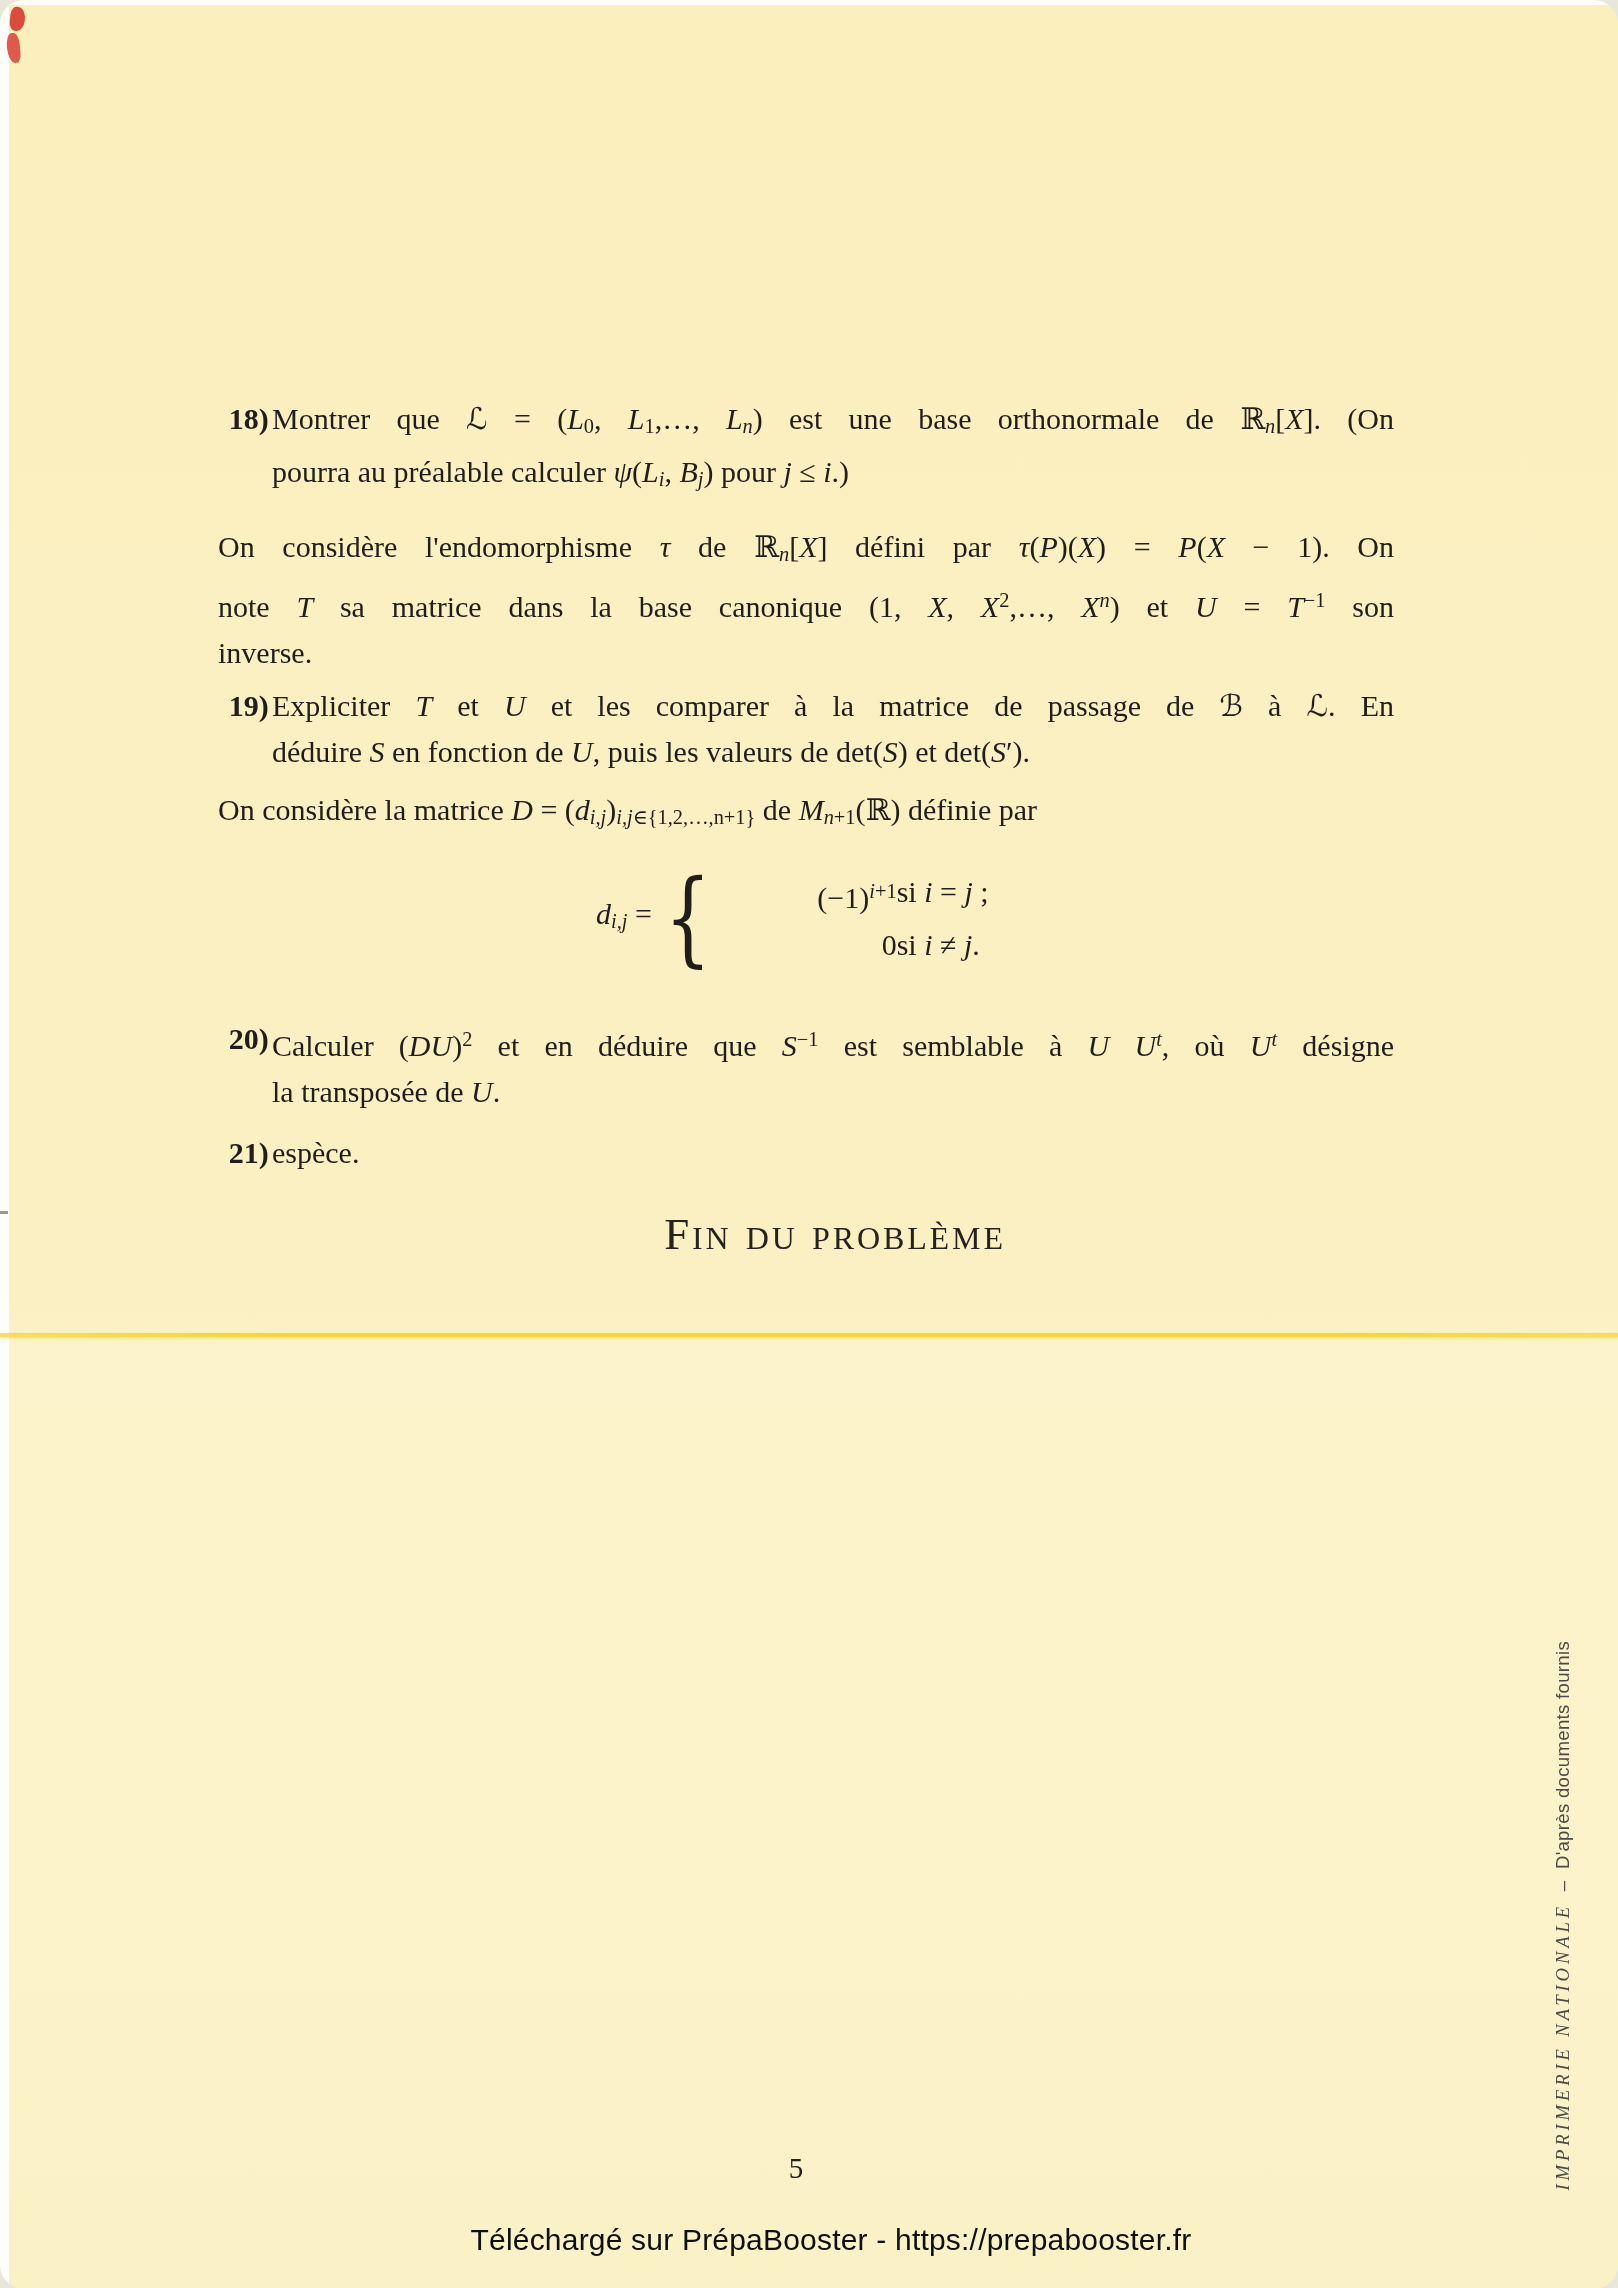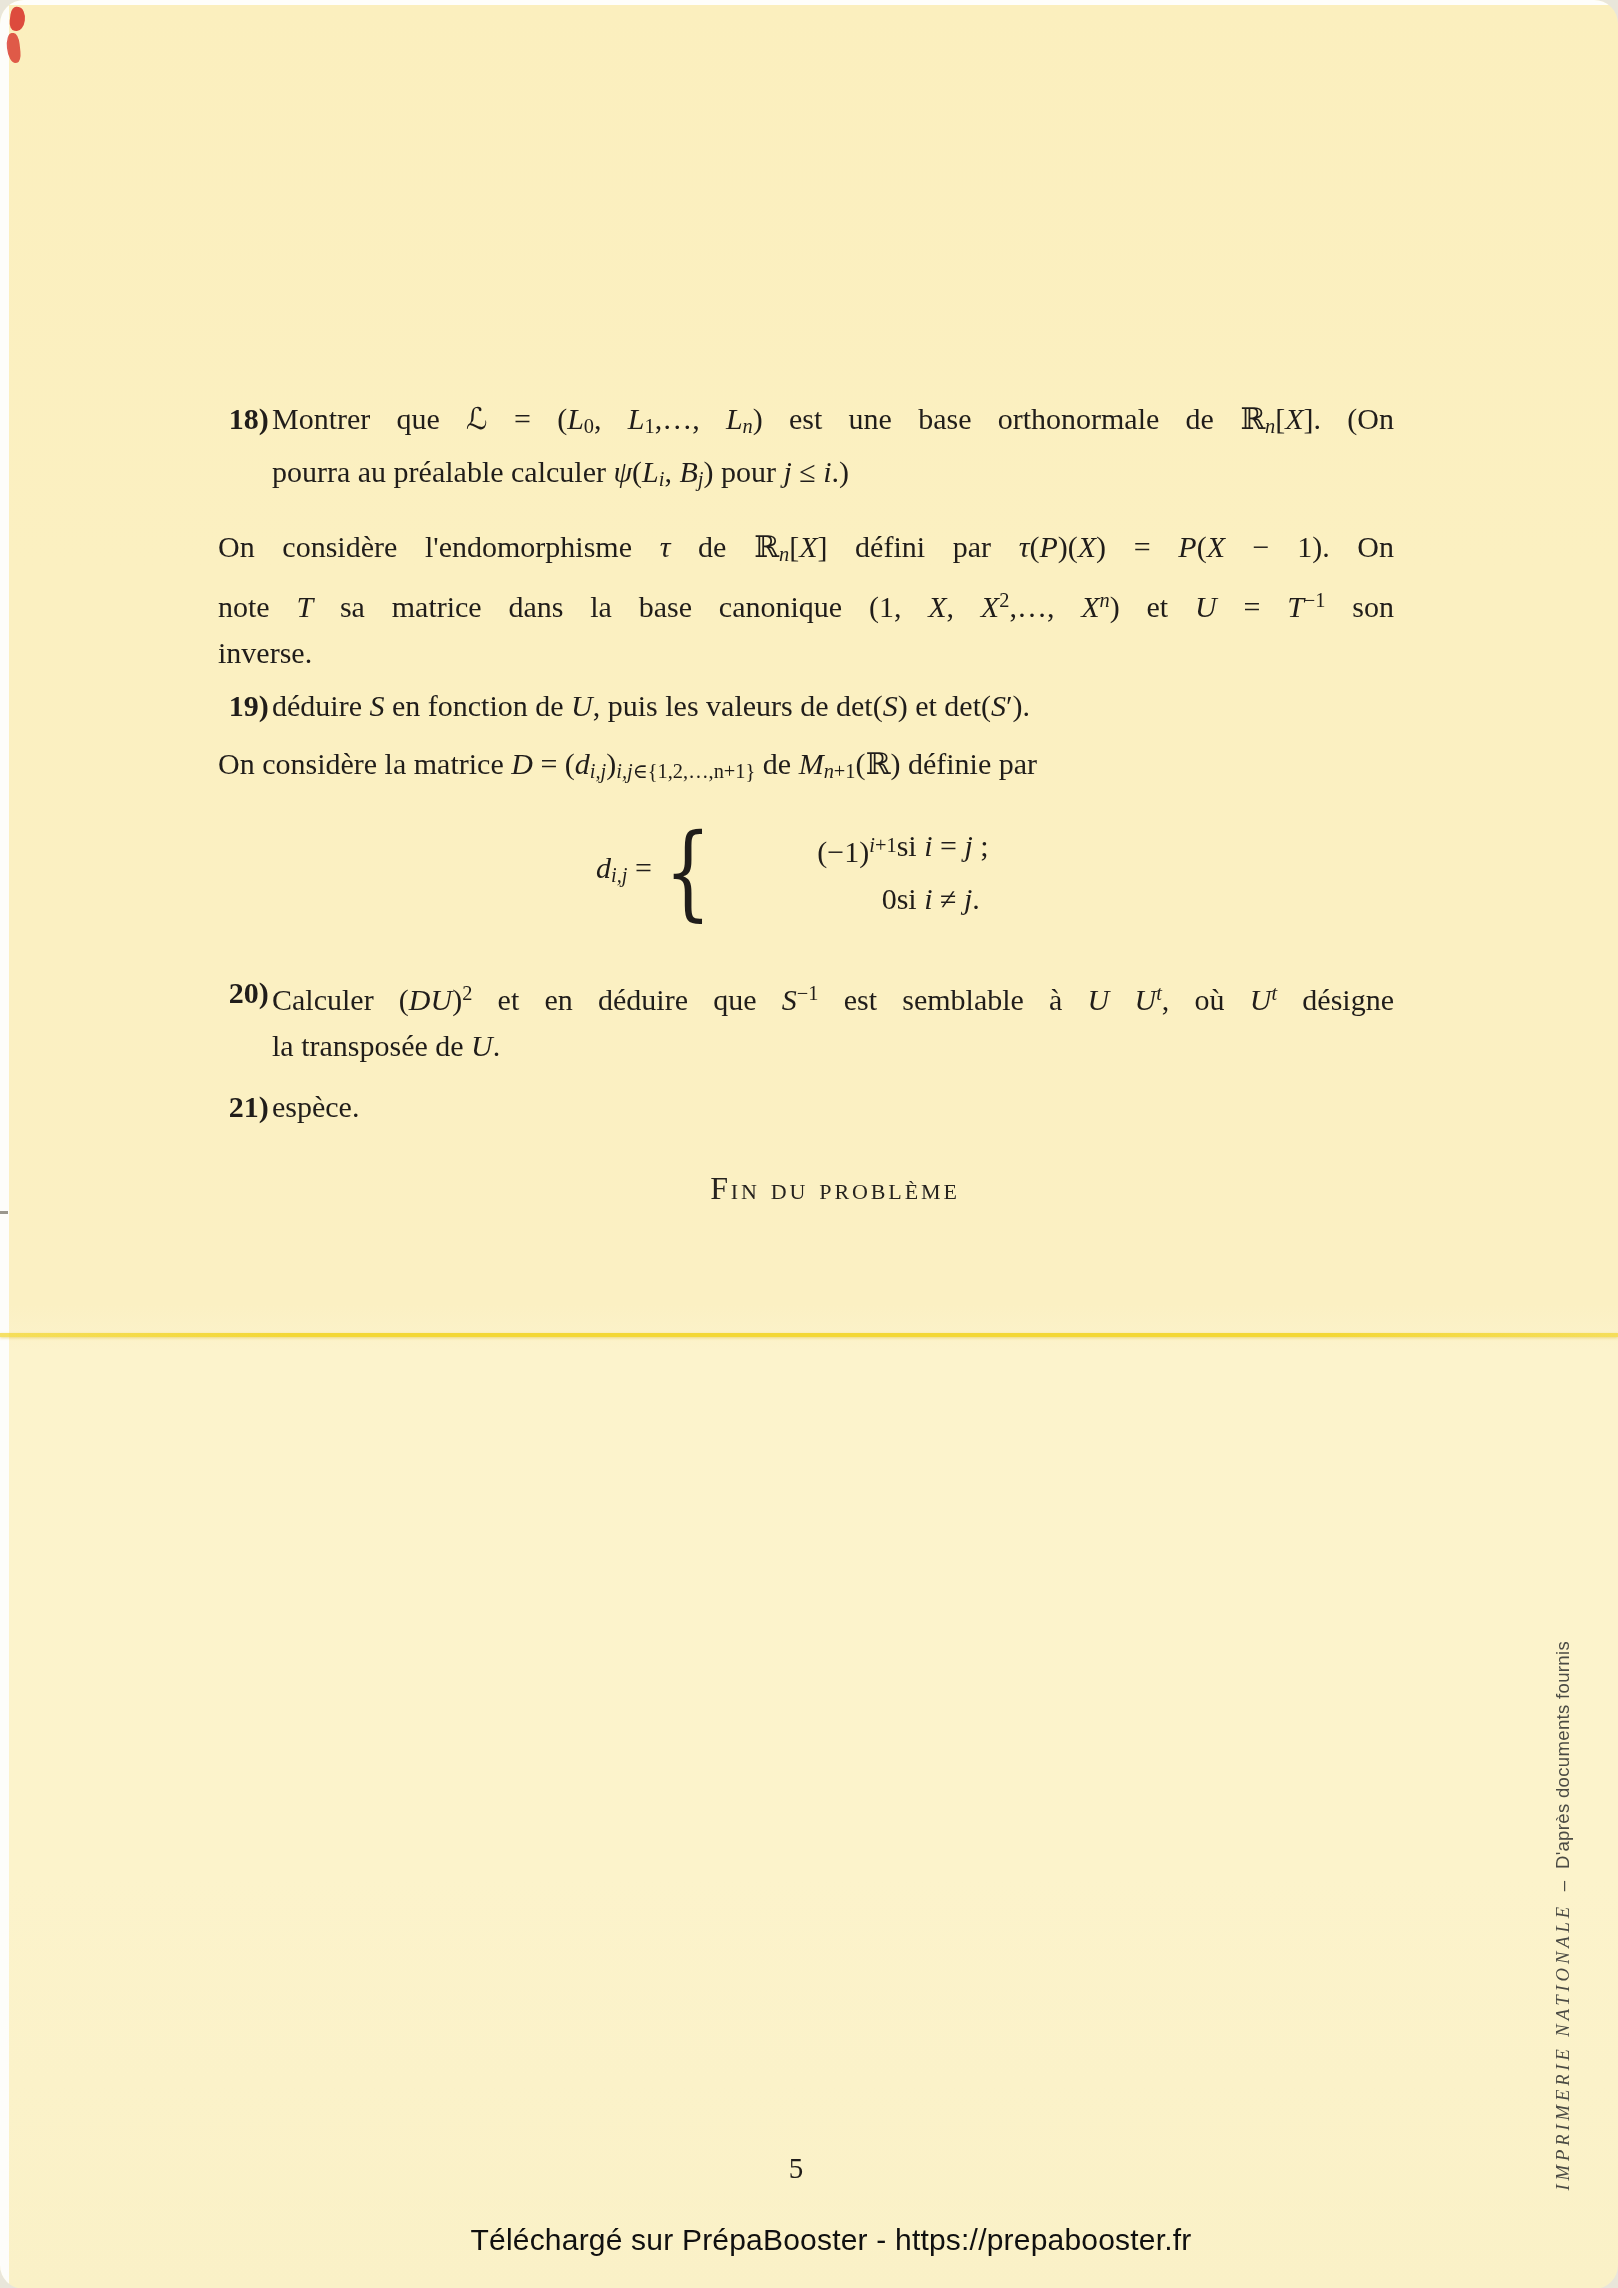--- a/index.html
+++ b/index.html
@@ -46,21 +46,21 @@
   .rn-sp,.rn-spi{font-size:68%;vertical-align:0.48em;}
   
   .equation{margin:29px 0 49px;height:98px;display:flex;align-items:center;justify-content:center;transform:translateX(-13.7px);text-align:right;}
   .eq-lhs{white-space:nowrap;}
   .eq-brace{font-family:"DejaVu Serif",serif;font-size:102px;line-height:98px;font-weight:400;
     transform:scaleX(.72);margin-left:3.9px;display:inline-block;}
   .eq-cases{display:flex;flex-direction:column;justify-content:center;gap:2px;margin-left:2px;}
   .eq-row{display:flex;line-height:45px;}
   .eq-val{width:174px;}
   
-  .fin{text-align:center;font-variant:small-caps;font-size:32px;letter-spacing:2.9px;transform:translateX(29px);color:#26231f;}
+  .fin{text-align:center;font-variant:small-caps;font-size:45px;letter-spacing:2.9px;transform:translateX(29px);color:#26231f;}
   
   .page-number{position:absolute;left:0;top:2152px;width:1592px;text-align:center;font-size:29px;}
   .footer{position:absolute;left:0;top:2223px;width:1600px;text-align:center;
     font-family:"Liberation Sans","DejaVu Sans",sans-serif;font-size:30px;color:#101010;letter-spacing:0.2px;padding-left:31px;}
   .side-note{position:absolute;left:1239px;top:1903px;width:647px;height:25.5px;
     transform:rotate(-90deg);transform-origin:center center;
     display:flex;align-items:center;justify-content:center;gap:11.8px;color:var(--side-ink);white-space:nowrap;}
   .side-imprint{font-family:"Liberation Serif","DejaVu Serif",serif;font-style:italic;font-size:18.6px;letter-spacing:3.9px;}
   .side-dash{font-family:"Liberation Sans","DejaVu Sans",sans-serif;font-size:18.6px;}
   .side-origin{font-family:"Liberation Sans","DejaVu Sans",sans-serif;font-size:18.6px;letter-spacing:0.3px;}
@@ -88,20 +88,21 @@
 
     <div id="b-para-endo">
         <div class="line"><span class="rn-r">On considère l'endomorphisme </span><span class="rn-i">τ</span><span class="rn-r"> de ℝ</span><span class="rn-sbi">n</span><span class="rn-r">[</span><span class="rn-i">X</span><span class="rn-r">] défini par </span><span class="rn-i">τ</span><span class="rn-r">(</span><span class="rn-i">P</span><span class="rn-r">)(</span><span class="rn-i">X</span><span class="rn-r">) = </span><span class="rn-i">P</span><span class="rn-r">(</span><span class="rn-i">X</span><span class="rn-r"> − 1). On</span></div>
         <div class="line"><span class="rn-r">note </span><span class="rn-i">T</span><span class="rn-r"> sa matrice dans la base canonique (1, </span><span class="rn-i">X</span><span class="rn-r">, </span><span class="rn-i">X</span><span class="rn-sp">2</span><span class="rn-r">,…, </span><span class="rn-i">X</span><span class="rn-spi">n</span><span class="rn-r">) et </span><span class="rn-i">U</span><span class="rn-r"> = </span><span class="rn-i">T</span><span class="rn-sp">−1</span><span class="rn-r"> son</span></div>
         <div class="line last"><span class="rn-r">inverse.</span></div>
       </div>
 
     <div class="item" id="b-item19">
       <span class="num">19)</span>
       <div class="body">
+          <div class="line"><span class="rn-r">Expliciter </span><span class="rn-i">T</span><span class="rn-r"> et </span><span class="rn-i">U</span><span class="rn-r"> et les comparer à la matrice de passage de ℬ à ℒ. En</span></div>
           <div class="line last"><span class="rn-r">déduire </span><span class="rn-i">S</span><span class="rn-r"> en fonction de </span><span class="rn-i">U</span><span class="rn-r">, puis les valeurs de det(</span><span class="rn-i">S</span><span class="rn-r">) et det(</span><span class="rn-i">S</span><span class="rn-r">′).</span></div>
         </div>
     </div>
 
     <div id="b-para-matrix">
         <div class="line last"><span class="rn-r">On considère la matrice </span><span class="rn-i">D</span><span class="rn-r"> = (</span><span class="rn-i">d</span><span class="rn-sbi">i,j</span><span class="rn-r">)</span><span class="rn-sbi">i,j</span><span class="rn-sb">∈{1,2,…,n+1}</span><span class="rn-r"> de </span><span class="rn-i">M</span><span class="rn-sbi">n</span><span class="rn-sb">+1</span><span class="rn-r">(ℝ) définie par</span></div>
       </div>
 
     <div class="equation">
       <span class="eq-lhs"><span class="rn-i">d</span><span class="rn-sbi">i,j</span><span class="rn-r"> =</span></span>

